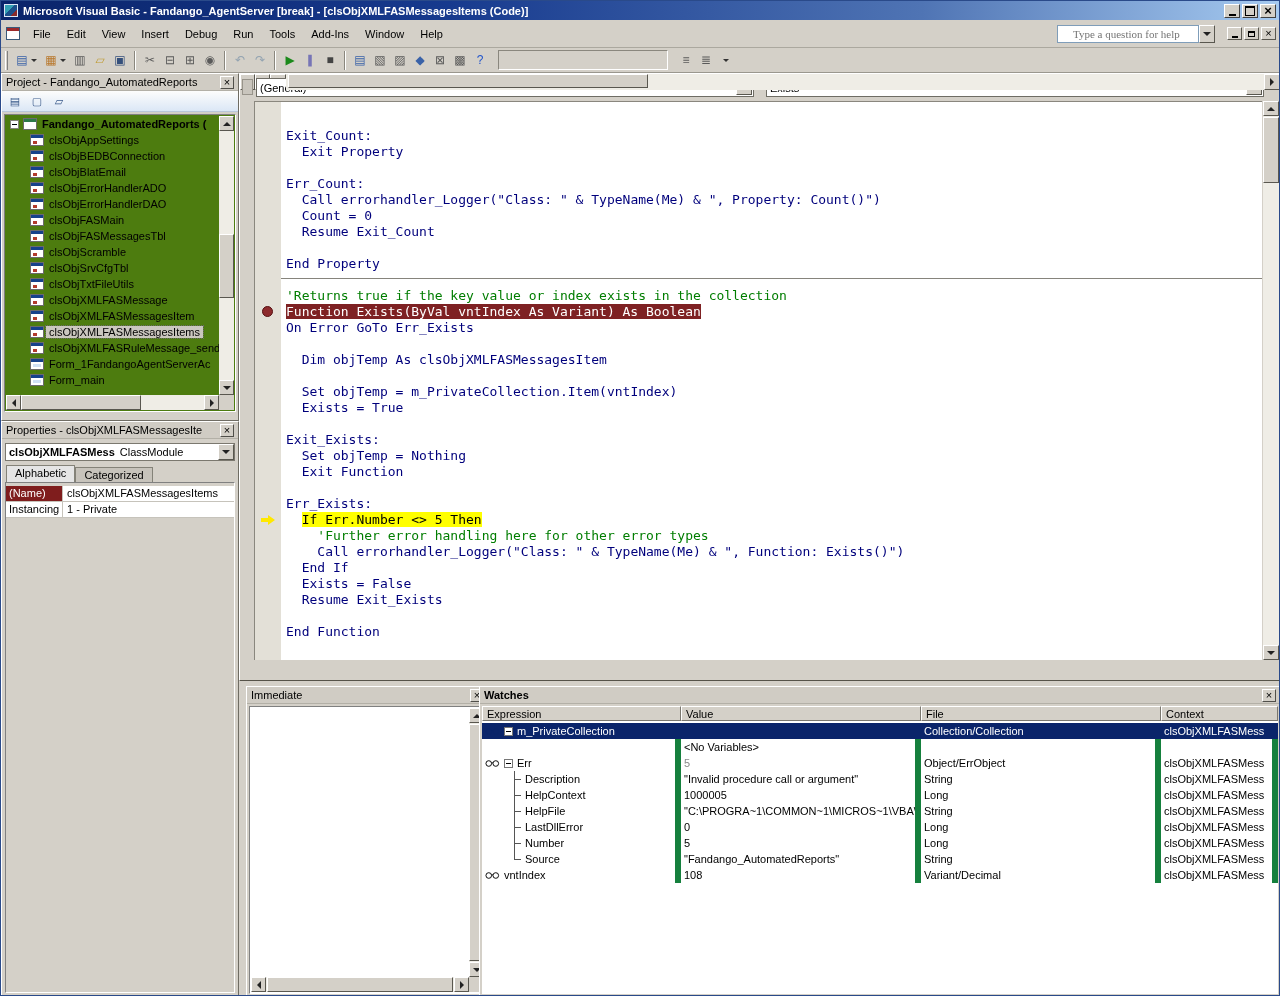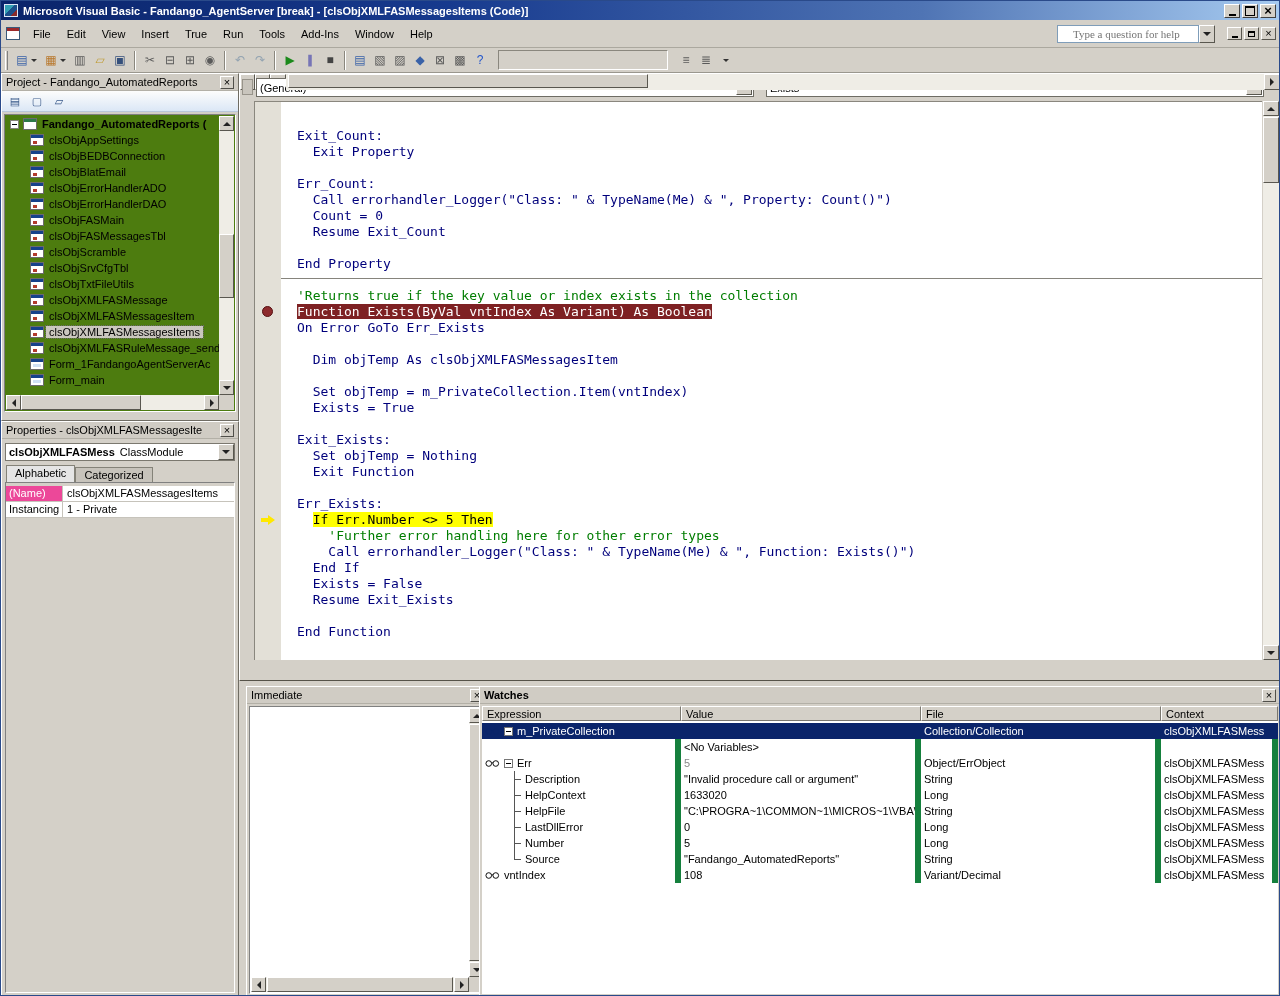--- a/index.html
+++ b/index.html
@@ -82,37 +82,37 @@
   #properties{left:0;top:420px;width:238px;height:576px}
   .props-combo{position:absolute;left:3px;right:3px;top:21px;height:18px;background:#fff;border:1px solid #7b786f;display:flex;align-items:center;padding:0 0 0 3px;white-space:nowrap;overflow:hidden}
   .obj-name{font-weight:bold;margin-right:5px}
   .props-combo .combo-arrow-btn{margin-left:auto;height:16px}
   .props-tabs{position:absolute;left:4px;top:43px;height:17px;display:flex;align-items:flex-end}
   .ptab{padding:1px 8px 2px;border:1px solid #848278;border-bottom:none;background:#c7c3bb;height:15px}
   .ptab.active{background:#e5e5e5;height:17px;font-weight:normal;position:relative;z-index:2}
   .props-grid{position:absolute;left:3px;right:3px;top:60px;bottom:3px;background:#d4d0c8;border:1px solid;border-color:#808080 #fff #fff #808080;padding-top:3px}
   .prop-row{display:flex;height:16px;background:#fff;border-bottom:1px solid #c6c3bb}
   .prop-name{width:57px;flex:0 0 57px;border-right:1px solid #c6c3bb;padding:1px 3px;white-space:nowrap;overflow:hidden}
-  .prop-name.sel{background:#ec4899;color:#fff}
+  .prop-name.sel{background:#7f1d1d;color:#fff}
   .prop-value{flex:1;padding:1px 4px;white-space:nowrap;overflow:hidden}
 
   
   #codewin{position:absolute;left:238px;top:72px;width:1042px;height:608px;background:#d4d0c8;border:1px solid;border-color:#fff #565349 #565349 #fff}
   .code-corner{position:absolute;left:2px;top:5px;width:11px;height:16px;background:#c9c5bd;border:1px solid #98948b}
   .code-combo{position:absolute;top:4px;height:19px;background:#fff;border:1px solid #6e6c64;display:flex;align-items:center;padding:0 3px;white-space:nowrap}
   #combo-general{left:16px;width:498px}
   #combo-proc{left:526px;width:498px}
   .code-combo .combo-arrow-btn{position:absolute;right:1px;top:1px;height:15px}
   .code-area{position:absolute;left:14px;top:27px;right:18px;bottom:20px;background:#fff;border-left:1px solid #8a877e;border-top:1px solid #8a877e;overflow:hidden}
   .code-lines{display:flex;flex-direction:column;height:100%}
   .cl{display:flex;flex:0 0 16px;height:16px}
   .cl.spacer{flex:0 0 10px;height:10px}
   .cl.fill{flex:1 1 auto;height:auto}
   .mg{flex:0 0 26px;background:#e3e0d7;position:relative}
-  .tx{flex:1;white-space:pre;font-family:"DejaVu Sans Mono","Liberation Mono",monospace;font-size:13px;line-height:16px;color:#00007c;padding-left:16px;overflow:hidden}
+  .tx{flex:1;white-space:pre;font-family:"DejaVu Sans Mono","Liberation Mono",monospace;font-size:13px;line-height:16px;color:#00007c;padding-left:5px;overflow:hidden}
   .tx .cm{color:#007d00}
   .hl-bp{background:#7e2123;color:#fff}
   .hl-cur{background:#ffff00;color:#000}
   .sepline .tx{padding-left:0;margin-top:6px;border-top:1px solid #86847c;height:10px}
   .bp-dot{position:absolute;left:7px;top:2px;width:11px;height:11px;border-radius:50%;background:#8d2b2d;border:1px solid #561012}
   .cur-arrow{position:absolute;left:6px;top:3px;width:14px;height:10px;background:#ffe800;clip-path:polygon(0 30%,50% 30%,50% 0,100% 50%,50% 100%,50% 70%,0 70%);filter:drop-shadow(0 0 1px #7a6a00)}
   #code-vscroll{right:1px;top:27px;bottom:20px;width:16px}
   #code-hscroll{left:14px;right:18px;bottom:3px;height:16px;display:flex;align-items:stretch;background:#efede6}
   .view-btn{width:15px;background:#d4d0c8;border:1px solid;border-color:#fff #59574f #59574f #fff;display:flex;align-items:center;justify-content:center;font-size:8px;color:#333}
   .hs-track{flex:1;position:relative;background:#efede6}
@@ -161,21 +161,21 @@
   <span class="winbtn wb-close"></span>
 </div>
 
 <div id="menubar">
   <span class="mdi-doc-icon"></span>
   <span style="display:flex">
       <span class="menu-item">File</span>
       <span class="menu-item">Edit</span>
       <span class="menu-item">View</span>
       <span class="menu-item">Insert</span>
-      <span class="menu-item">True</span>
+      <span class="menu-item">Debug</span>
       <span class="menu-item">Run</span>
       <span class="menu-item">Tools</span>
       <span class="menu-item">Add-Ins</span>
       <span class="menu-item">Window</span>
       <span class="menu-item">Help</span>
     </span>
   <span class="menu-spacer"></span>
   <span class="help-combo">
     <input class="help-input" placeholder="Type a question for help" style="">
     <span class="combo-arrow-btn">
@@ -716,21 +716,21 @@
         <span class="wcell ctx">
           <span class="wctx">clsObjXMLFASMess</span>
         </span>
       </div>
       <div class="wrow">
         <span class="wcell expr childpad">
           <span class="branch mid"></span>
           <span class="wname">HelpContext</span>
         </span>
         <span class="wcell val">
-          <span class="wval">1633020</span>
+          <span class="wval">1000005</span>
         </span>
         <span class="wcell typ">
           <span class="wtype">Long</span>
         </span>
         <span class="wcell ctx">
           <span class="wctx">clsObjXMLFASMess</span>
         </span>
       </div>
       <div class="wrow">
         <span class="wcell expr childpad">

